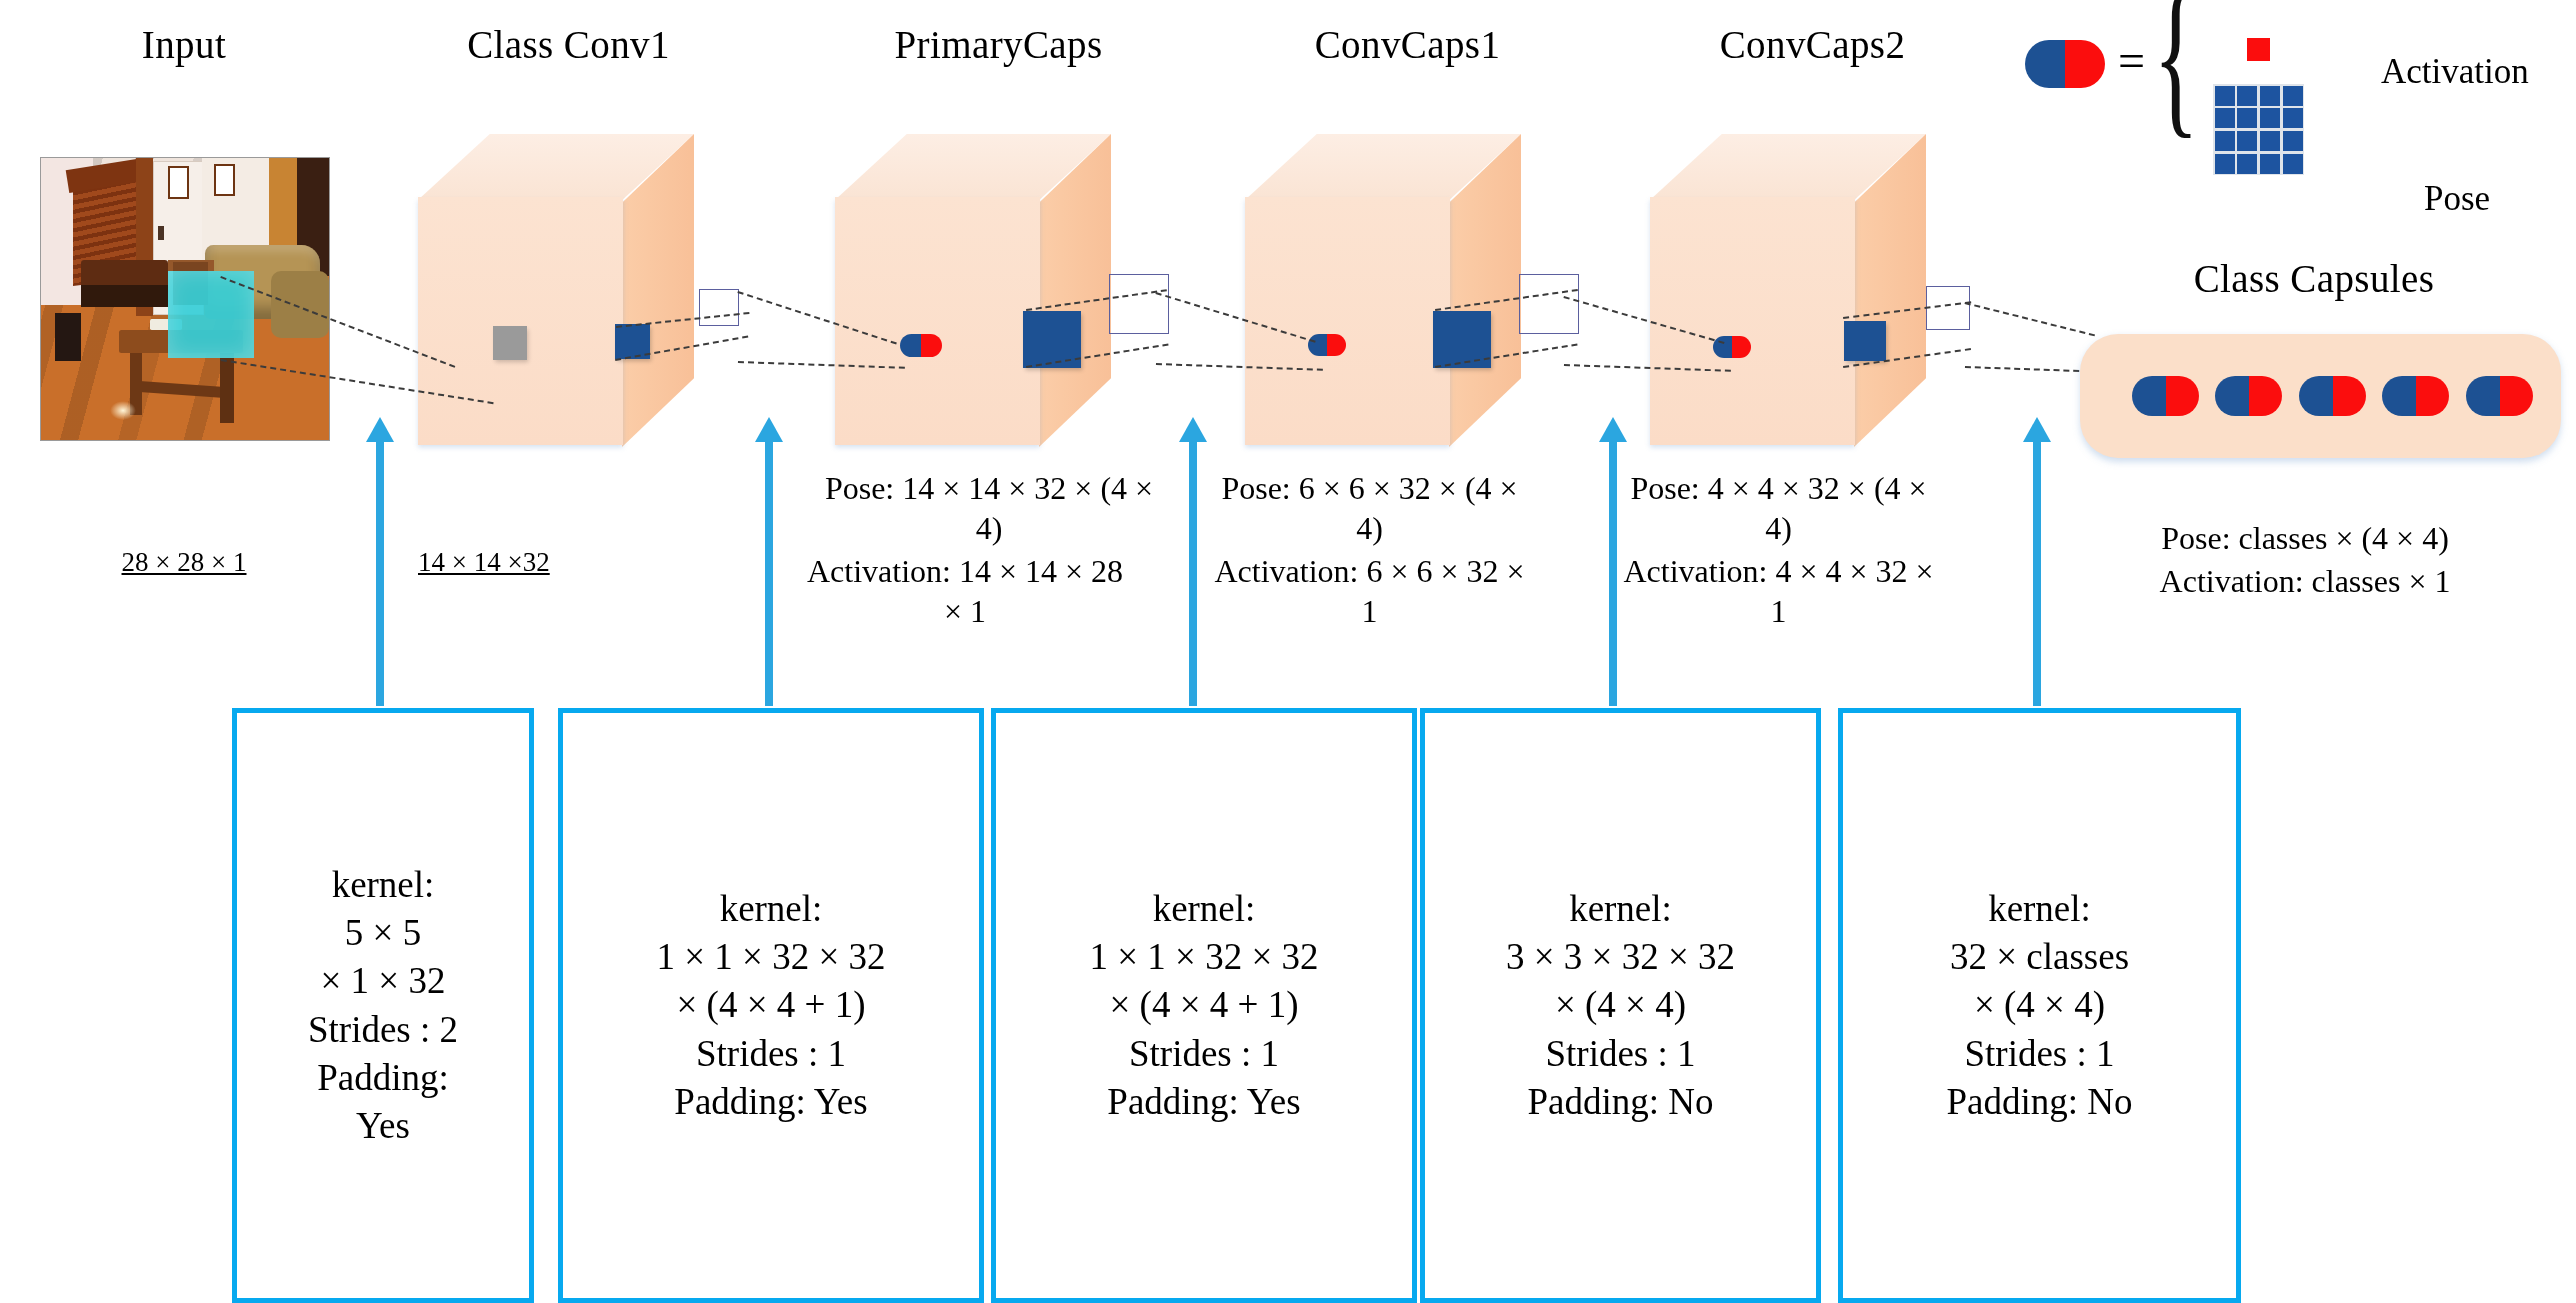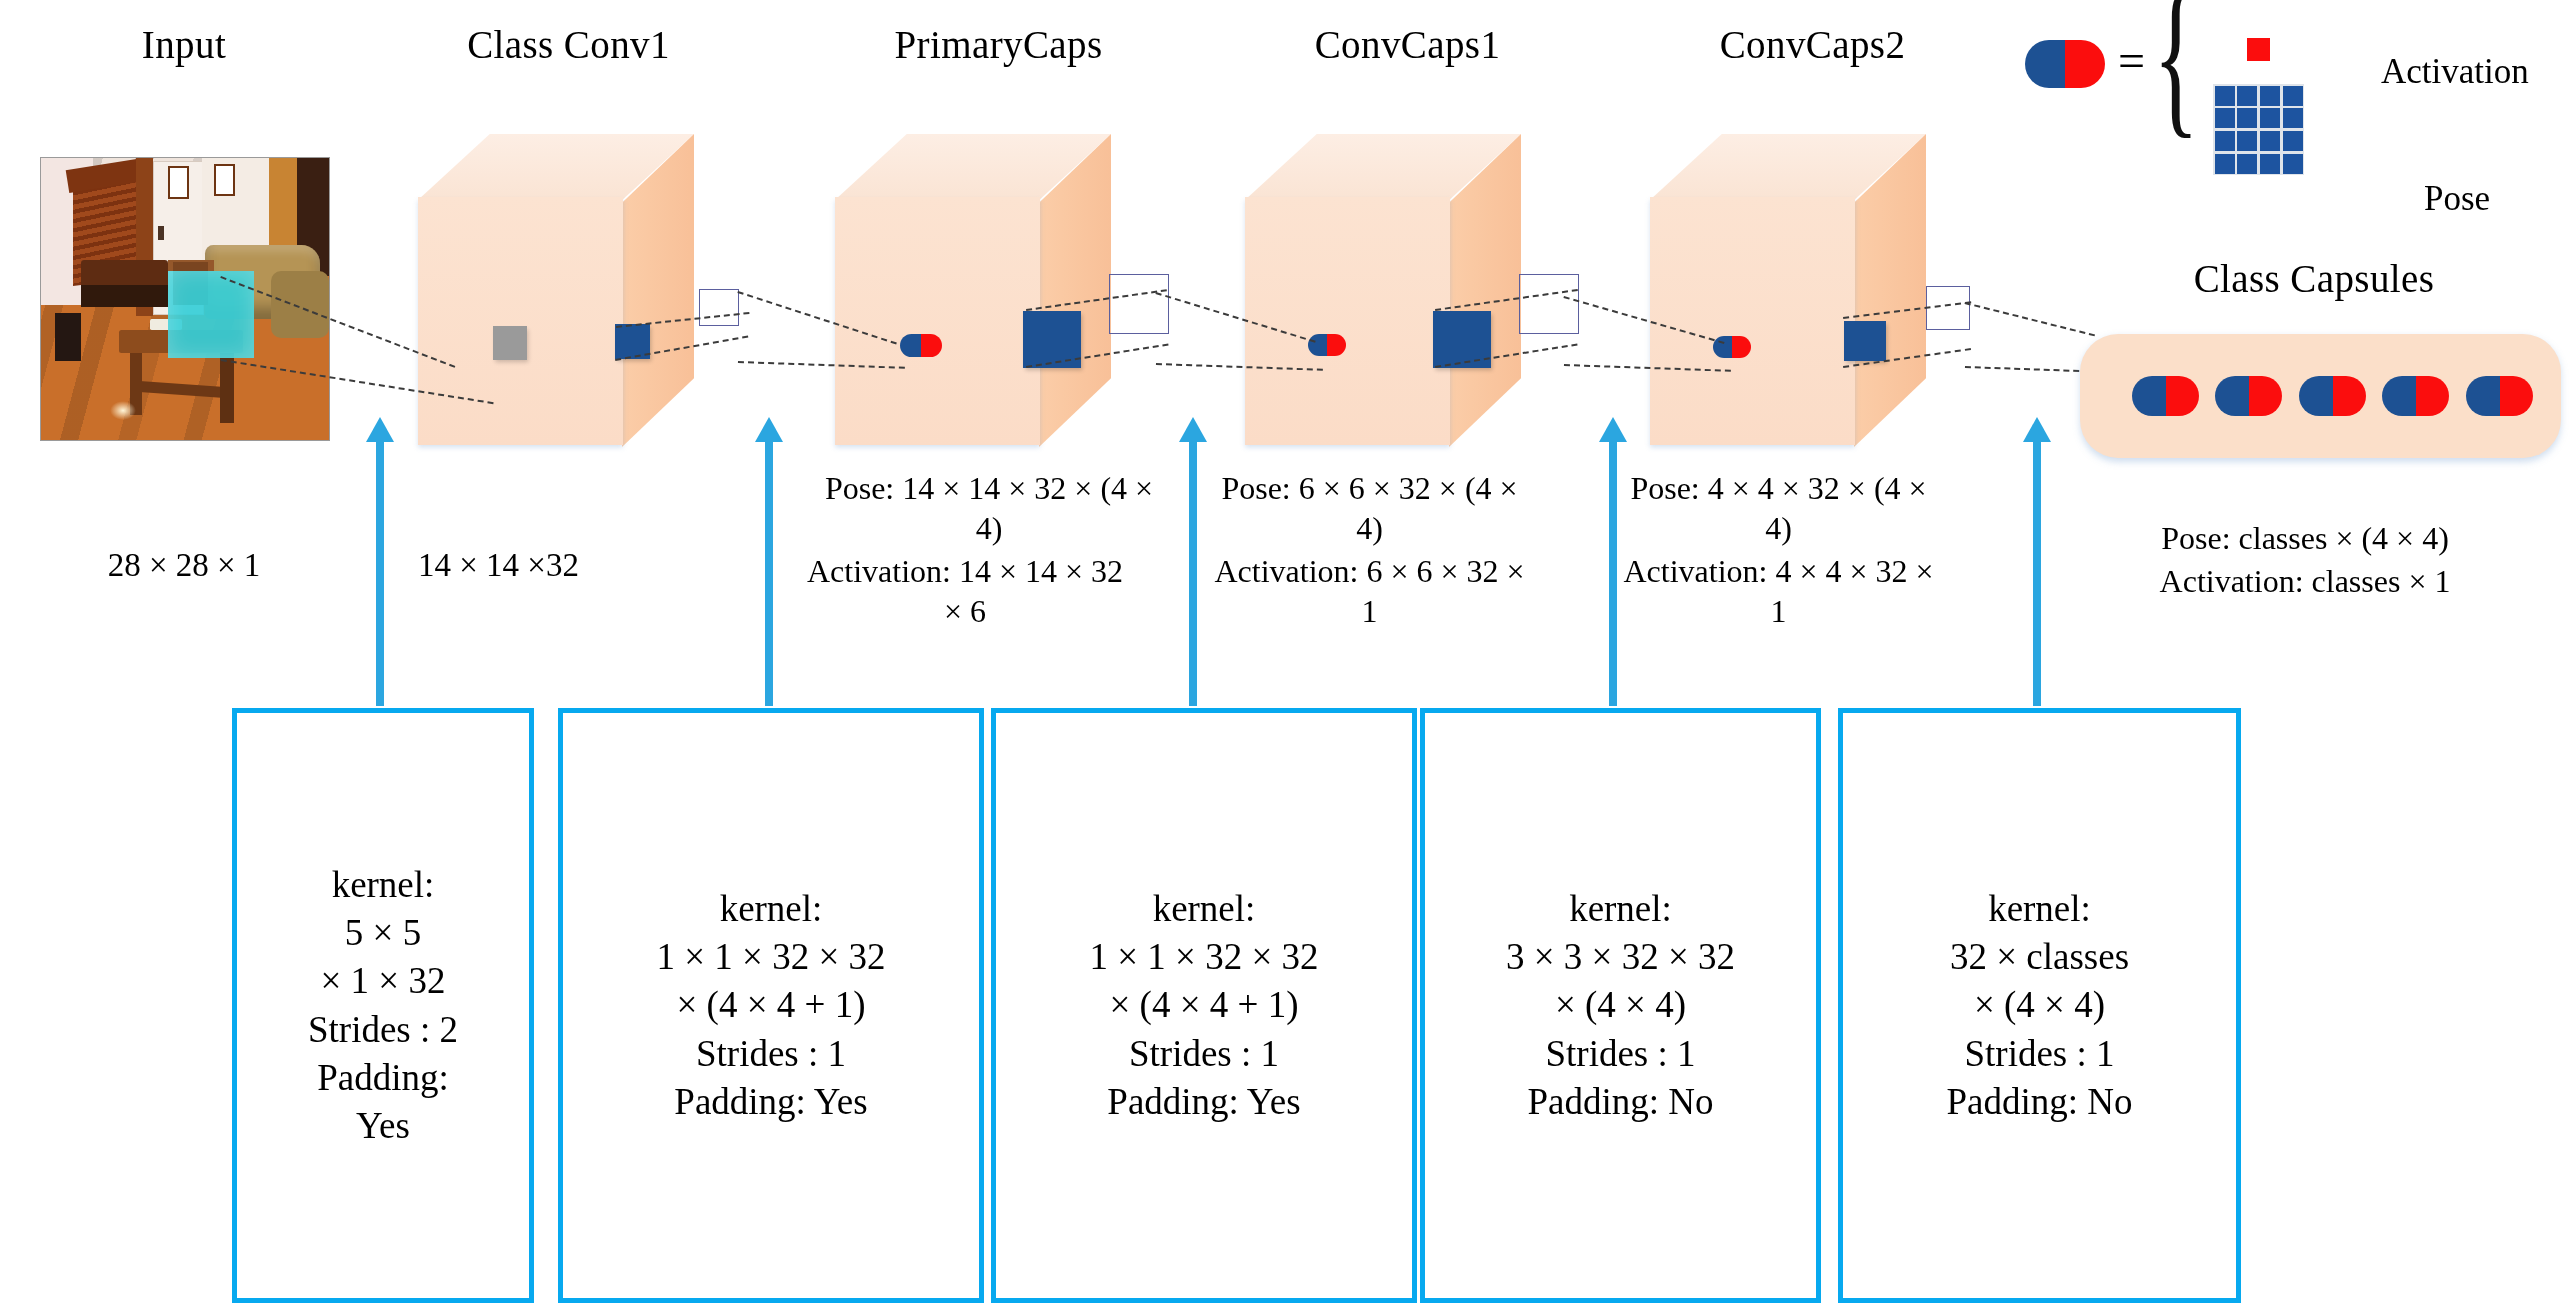--- a/index.html
+++ b/index.html
@@ -77,21 +77,21 @@
   
   .dash{position:absolute;height:0;border-top:2.5px dashed #3b3b3b;transform-origin:0 0;}
 
   
   .uarrow{position:absolute;width:7.5px;background:#2ba6e0;}
   .uarrow::before{content:"";position:absolute;left:50%;top:-22px;transform:translateX(-50%);
     width:0;height:0;border-left:14px solid transparent;border-right:14px solid transparent;
     border-bottom:25px solid #2ba6e0;}
 
   
-  .dimlabel{position:absolute;font-size:33px;white-space:nowrap;}
+  .dimlabel{position:absolute;font-size:27px;white-space:nowrap;text-decoration:underline;}
   .spec{position:absolute;font-size:32px;line-height:1.26;text-align:center;}
 
   
   .kbox{position:absolute;border:5.8px solid #07a9ef;background:#fff;
     display:flex;align-items:center;justify-content:center;}
   .kbox .ktext{font-size:37px;line-height:1.30;text-align:center;padding:0 5px;}
 
   
   .legend-brace{position:absolute;font-size:175px;line-height:1;color:#111;
     font-family:"Liberation Serif",serif;font-weight:300;transform:scaleX(.55);}
@@ -258,21 +258,21 @@
     <div></div>
     <div></div>
     <div></div>
 </div>
 <div class="legend-txt" style="left:2424px;top:155px;">Pose</div>
 
 <div class="dimlabel" style="left:38px; top:547px;width:292px;text-align:center;">28 × 28 × 1</div>
 <div class="dimlabel" style="left:418px;top:547px;width:292px;text-align:left;">14 × 14 ×32</div>
 
 <div class="spec" style="left:798px; top:468px;width:334px;margin-left:24px;">Pose: 14 × 14 × 32 × (4 × 4)</div>
-<div class="spec" style="left:798px; top:551px;width:334px;">Activation: 14 × 14 × 32 × 6</div>
+<div class="spec" style="left:798px; top:551px;width:334px;">Activation: 14 × 14 × 28 × 1</div>
 <div class="spec" style="left:1211px;top:468px;width:317px;">Pose: 6 × 6 × 32 × (4 × 4)</div>
 <div class="spec" style="left:1211px;top:551px;width:317px;">Activation: 6 × 6 × 32 × 1</div>
 <div class="spec" style="left:1620px;top:468px;width:317px;">Pose: 4 × 4 × 32 × (4 × 4)</div>
 <div class="spec" style="left:1620px;top:551px;width:317px;">Activation: 4 × 4 × 32 × 1</div>
 <div class="spec" style="left:2046px;top:518px;width:518px;">Pose: classes × (4 × 4)</div>
 <div class="spec" style="left:2046px;top:561px;width:518px;">Activation: classes × 1</div>
 
 <div class="uarrow" style="left:376px; top:439px;height:267px;"></div>
 <div class="uarrow" style="left:765px; top:439px;height:267px;"></div>
 <div class="uarrow" style="left:1189px;top:439px;height:267px;"></div>

